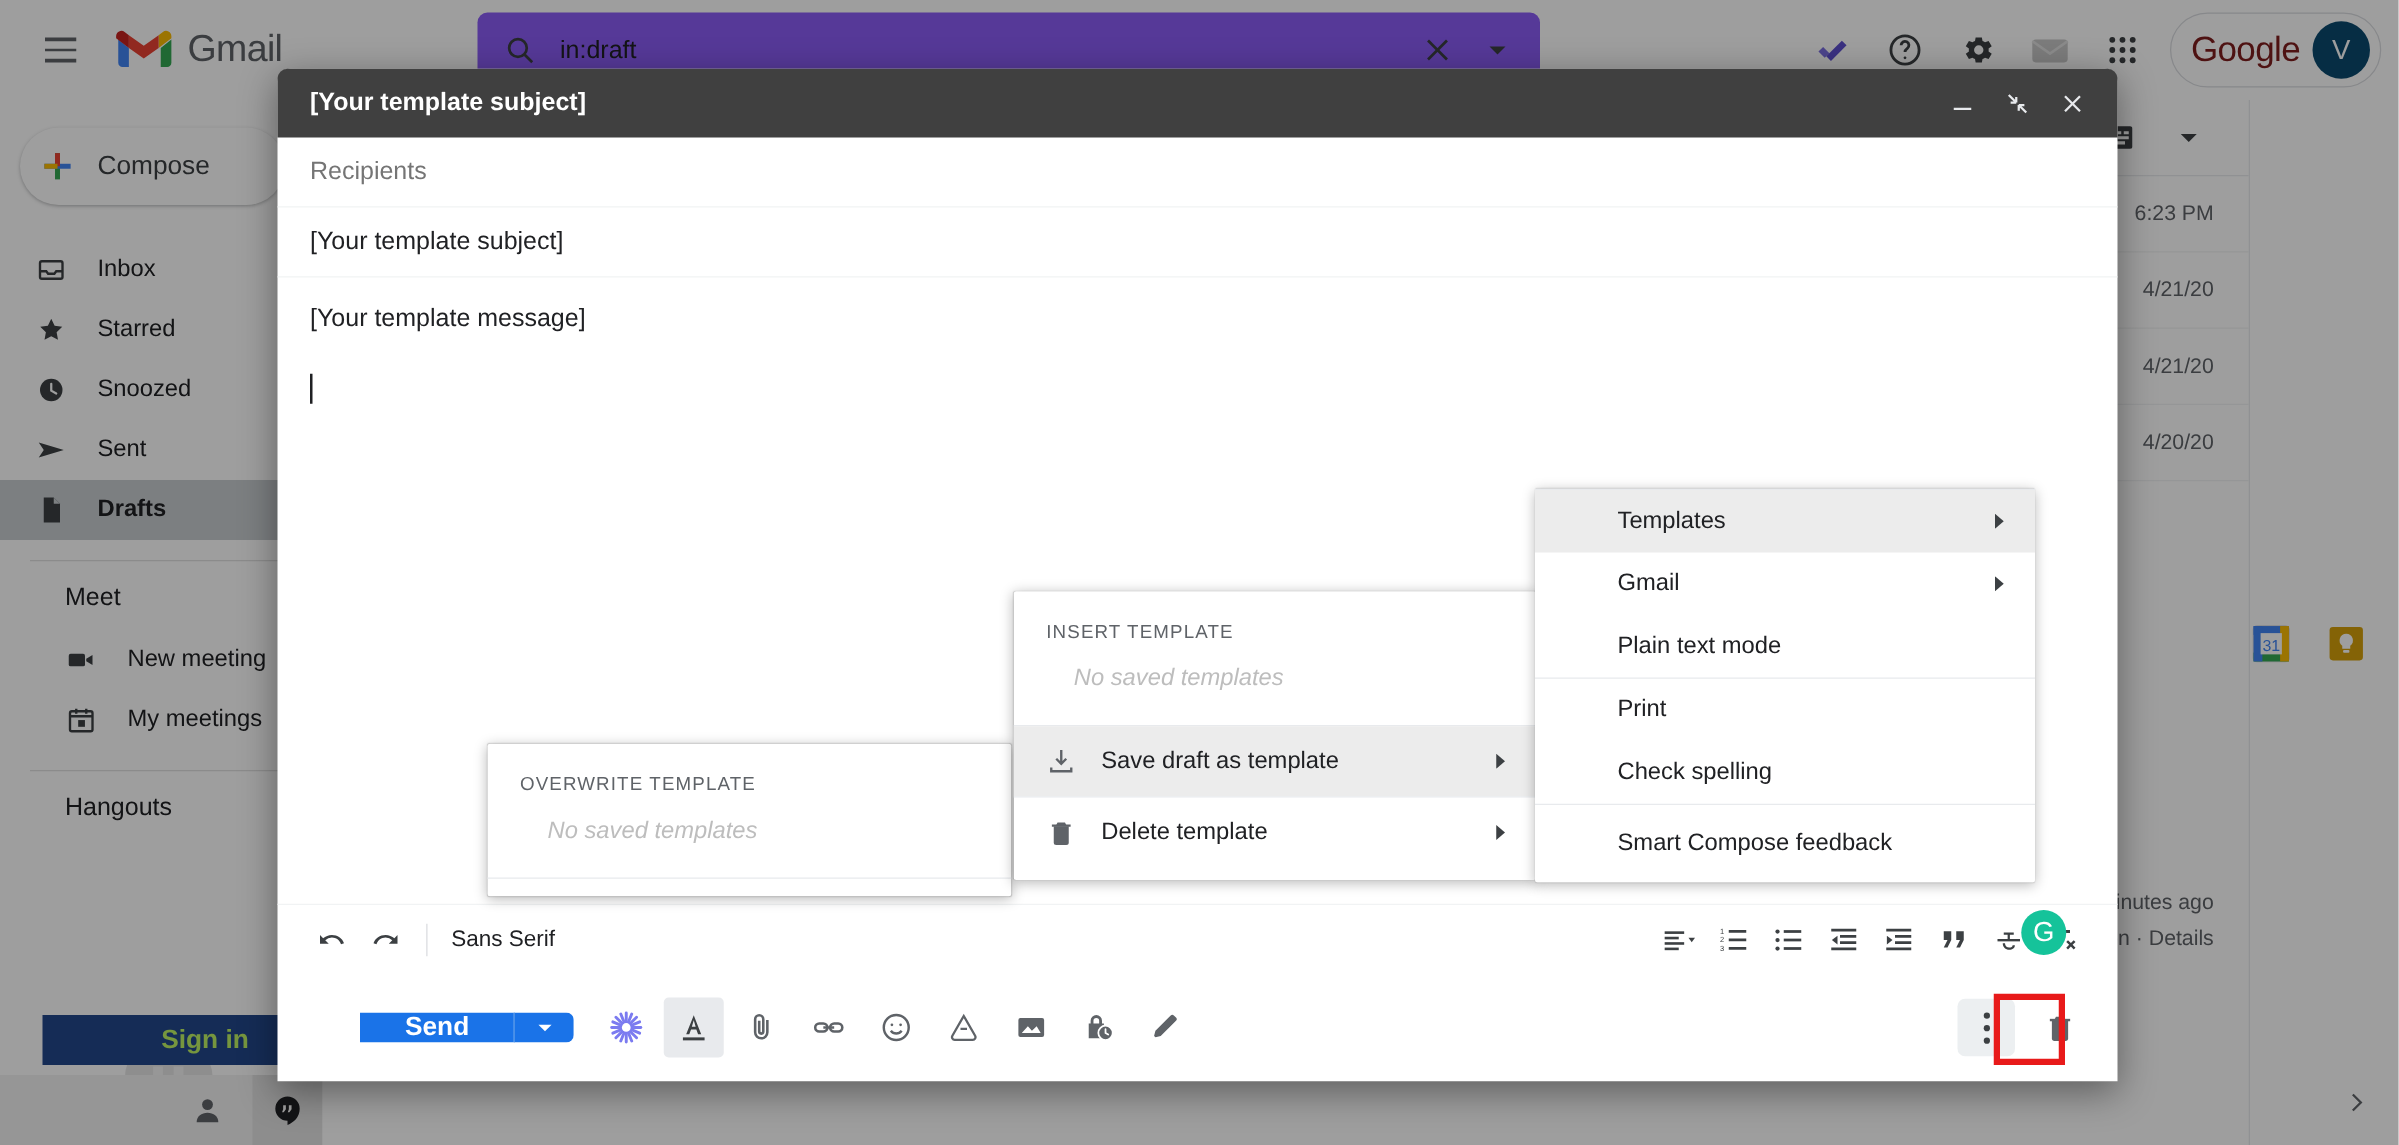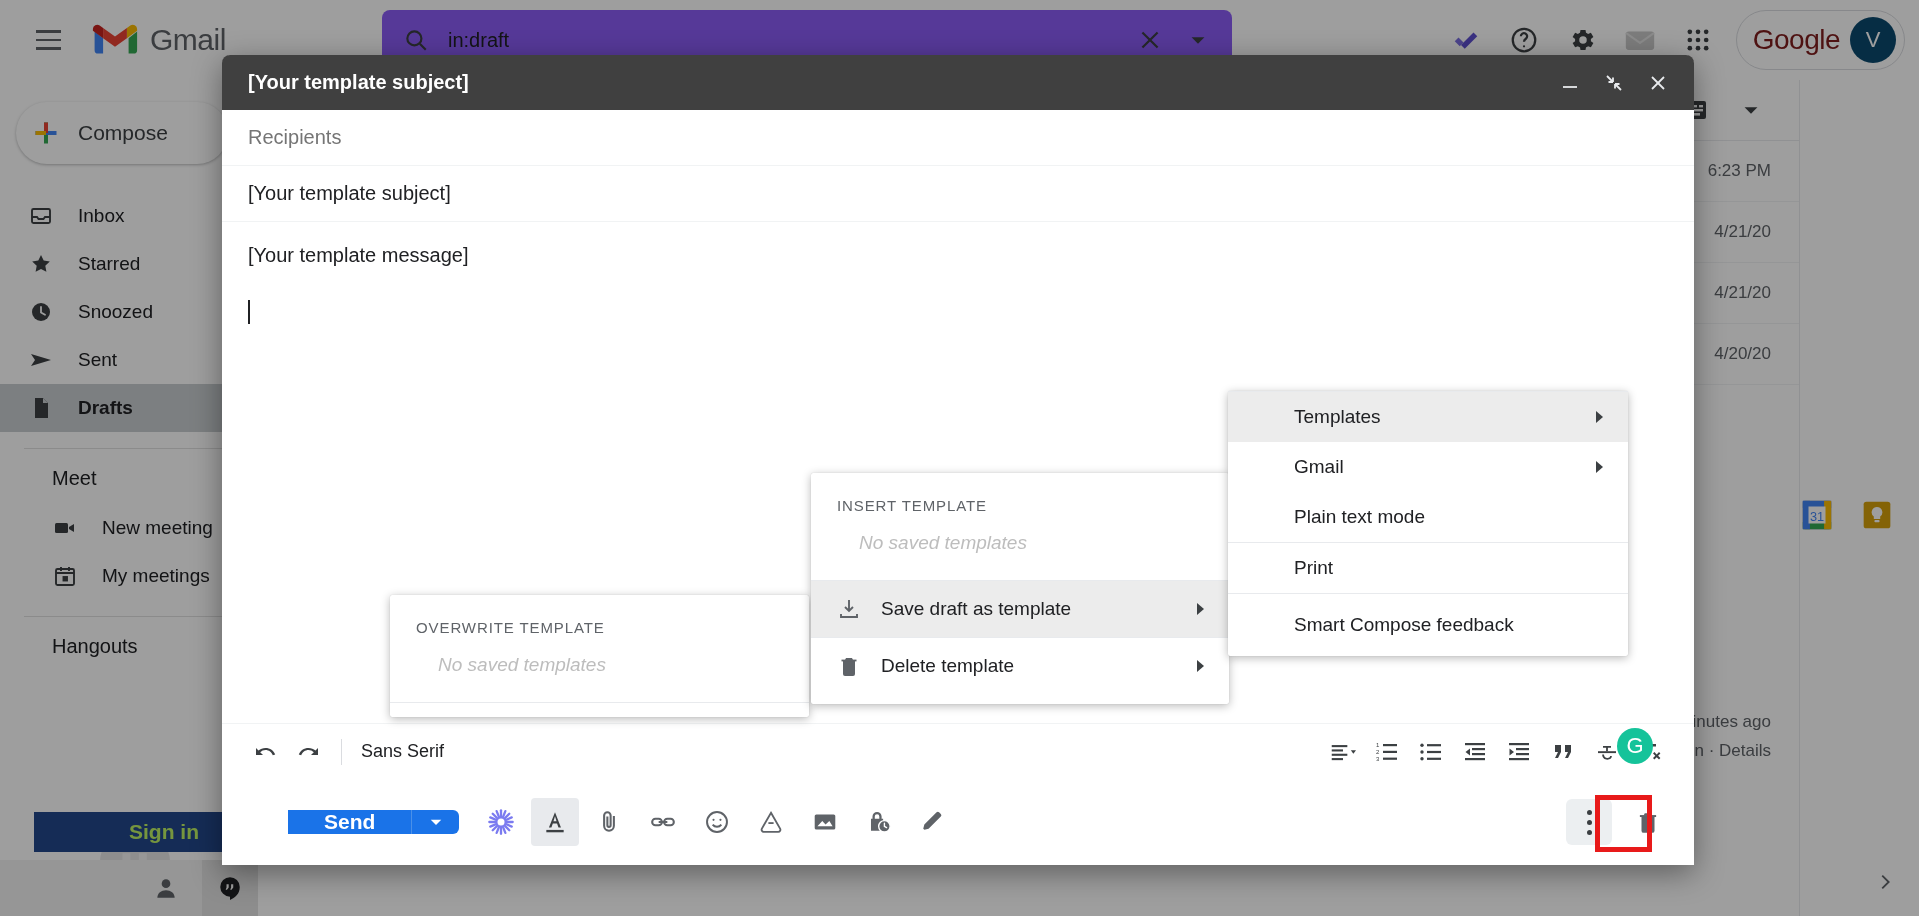--- a/index.html
+++ b/index.html
@@ -813,20 +813,24 @@
     <div class="menu-row" style="height:50px">
       <span class="m-check"></span>
       <span class="m-label">Plain text mode</span>
     </div>
     <div class="menu-div"></div>
 
     <div class="menu-row" style="height:50px">
       <span class="m-check"></span>
       <span class="m-label">Print</span>
     </div>
+    <div class="menu-row" style="height:50px">
+      <span class="m-check"></span>
+      <span class="m-label">Check spelling</span>
+    </div>
     <div class="menu-div"></div>
 
     <div class="menu-row" style="height:62px">
       <span class="m-check"></span>
       <span class="m-label">Smart Compose feedback</span>
     </div>
   </div>
 
 </div>
 

